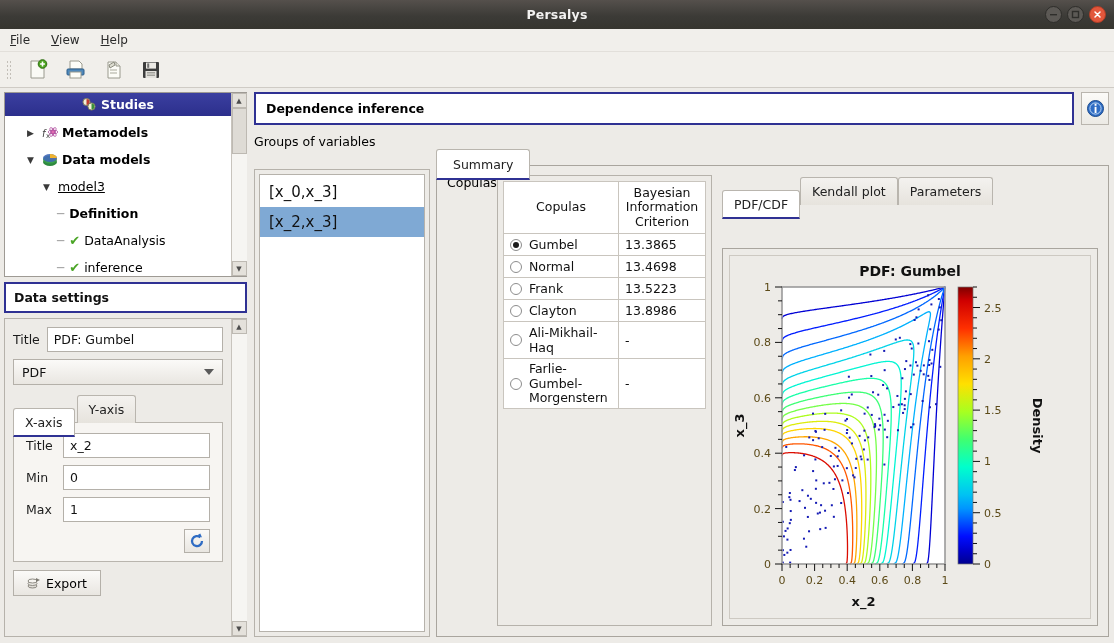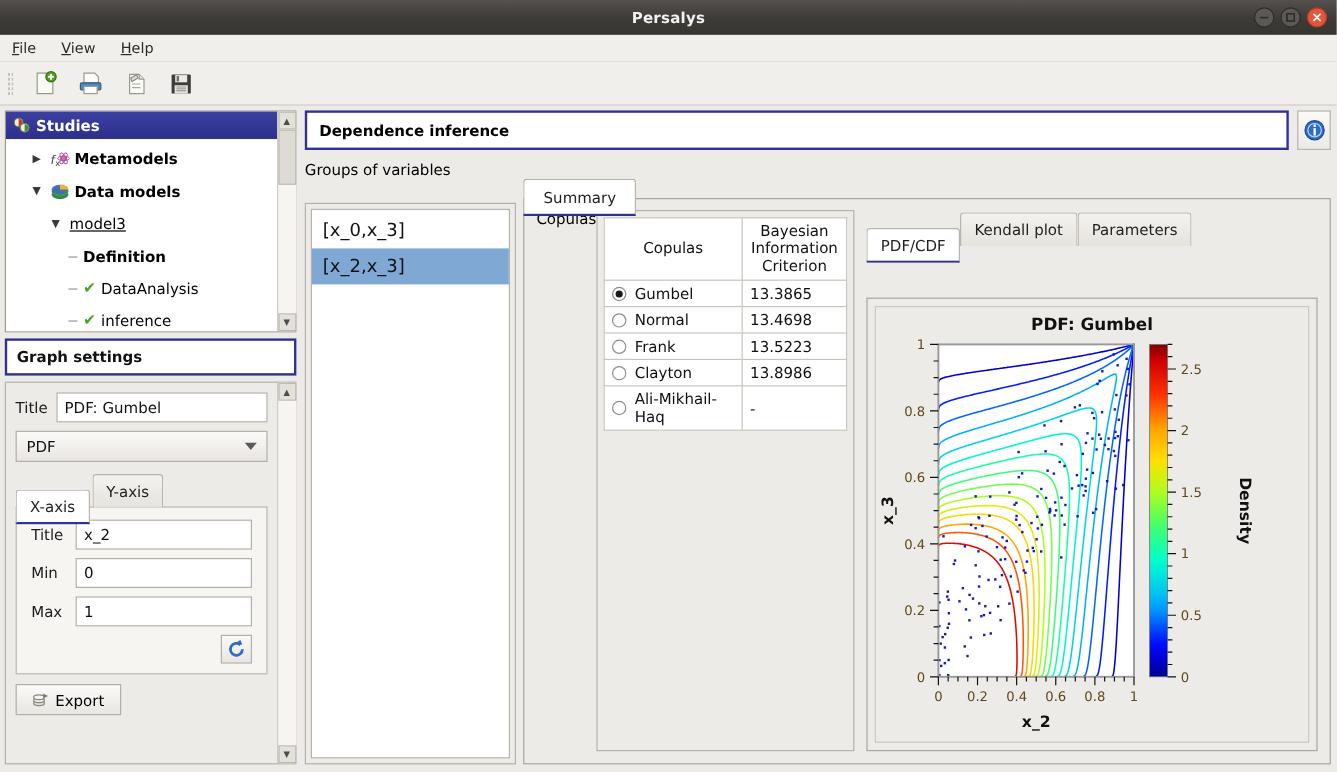--- a/index.html
+++ b/index.html
@@ -56,21 +56,21 @@
   
   .leftcol{ width:250px; padding:4px 3px 6px 4px; display:flex;
             flex-direction:column; gap:5px;}
 
   .studies-wrap{ height:185px; display:flex; border:1px solid #9e9a94;
                  background:#fff;}
   .studies-inner{ flex:1; display:flex; flex-direction:column; min-width:0;}
   .studies-hdr{
     background:linear-gradient(to bottom,#3b3fa0,#2c2f8c);
     color:#fff; font-weight:bold; font-size:12.5px;
-    padding:4px 6px; display:flex; align-items:center; gap:5px;
+    padding:4px 6px; display:flex; align-items:center; gap:5px;justify-content:center;
   }
   .tree{ flex:1; background:#fff; padding:3px 0 0 0; overflow:hidden;
          font-size:12.5px;}
   .trow{ display:flex; align-items:center; height:27px; padding-left:6px;
          gap:4px; white-space:nowrap;}
   .ind1{ padding-left:22px; }
   .ind2{ padding-left:38px; }
   .ind3{ padding-left:52px; }
   .arrow{ width:11px; font-size:9px; color:#3a3a3a; }
   .bold{ font-weight:bold; }
@@ -322,21 +322,21 @@
       </div>
       <div class="vsb">
         <div class="ar">▲</div>
         <div class="track">
           <div class="thumb" style="top:0; height:46px;"></div>
         </div>
         <div class="ar">▼</div>
       </div>
     </div>
 
-    <div class="gs-title">Graph settings</div>
+    <div class="gs-title">Data settings</div>
     <div class="gs-body">
       <div class="gs-inner">
 
         <div class="fieldrow">
           <span class="flabel">Title</span>
           <div class="finput">PDF: Gumbel</div>
         </div>
 
         <div class="combo">
           <span class="cv">PDF</span>
@@ -467,20 +467,29 @@
                         <span>Clayton</span>
                       </span>
                     </td>
                     <td>13.8986</td>
                   </tr>
                   <tr>
                     <td>
                       <span class="cellrow">
                         <span class="radio"></span>
                         <span>Ali-Mikhail-Haq</span>
+                      </span>
+                    </td>
+                    <td>-</td>
+                  </tr>
+                  <tr>
+                    <td>
+                      <span class="cellrow">
+                        <span class="radio"></span>
+                        <span style="line-height:1.15">Farlie-Gumbel-Morgenstern</span>
                       </span>
                     </td>
                     <td>-</td>
                   </tr>
                 </tbody>
               </table>
             </div>
           </div>
 
           <div class="plot-col">

